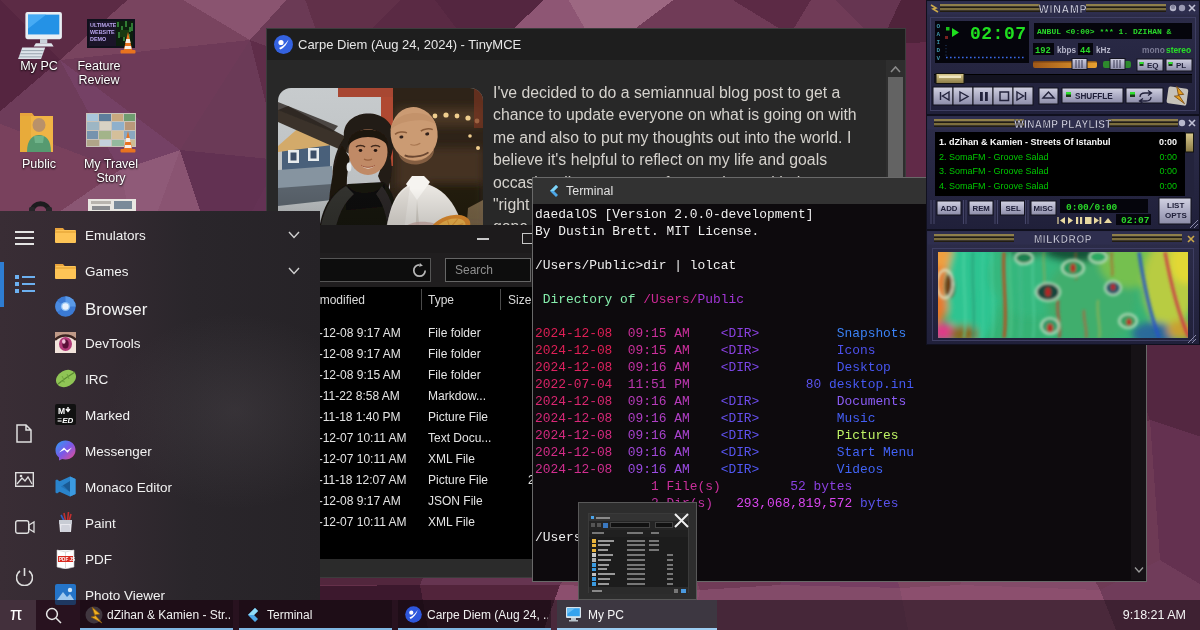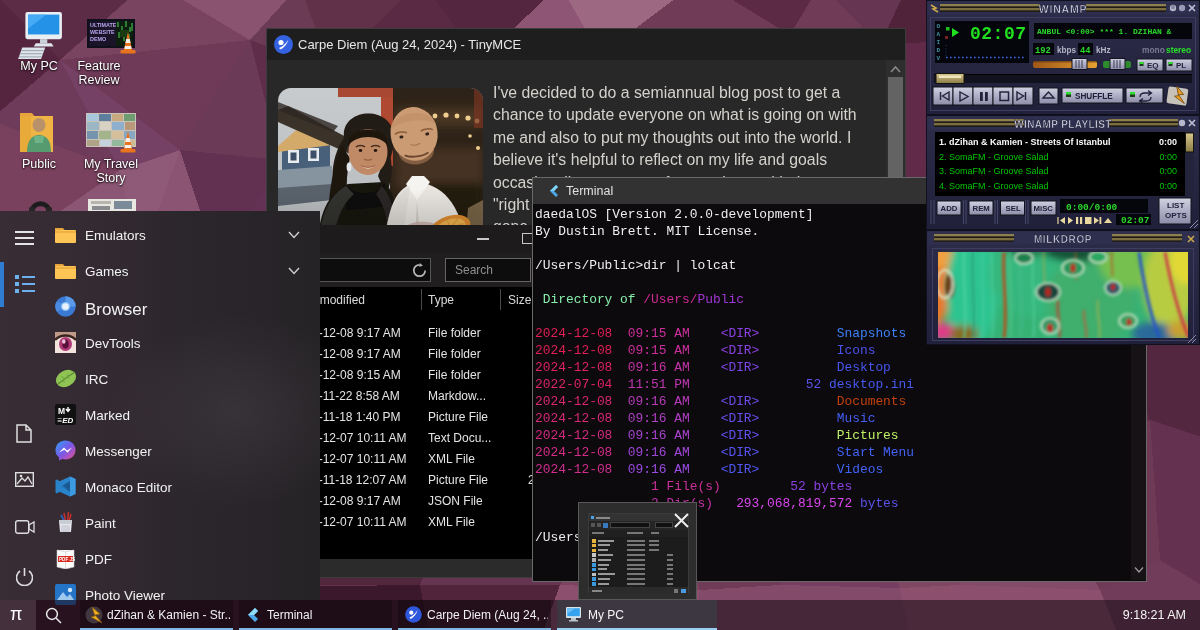--- a/index.html
+++ b/index.html
@@ -387,22 +387,22 @@
   <div class="abs" style="left:2px;top:28px;font-family:'Liberation Mono',monospace;font-size:12.9px;line-height:17px;white-space:pre;color:#efefef">daedalOS [Version 2.0.0-development]
 By Dustin Brett. MIT License.
 
 /Users/Public&gt;dir | lolcat
 
 <span style="color:#86efac"> Directory of </span><span style="color:#cf2996">/Users/</span><span style="color:#a236d6">Public</span>
 
 <span style="color:#e01f56">2024-12-08  </span><span style="color:#cb2f9b">09:15 AM    </span><span style="color:#8a41e0">&lt;DIR&gt;          </span><span style="color:#3b82f6">Snapshots</span>
 <span style="color:#e01f56">2024-12-08  </span><span style="color:#cb2f9b">09:15 AM    </span><span style="color:#8a41e0">&lt;DIR&gt;          </span><span style="color:#4d51ee">Icons</span>
 <span style="color:#de2260">2024-12-08  </span><span style="color:#c433a6">09:16 AM    </span><span style="color:#7b46e6">&lt;DIR&gt;          </span><span style="color:#4756f0">Desktop</span>
-<span style="color:#dc2468">2022-07-04  </span><span style="color:#bd37b0">11:51 PM               </span><span style="color:#5a52ec">52 </span><span style="color:#4659f2">desktop.ini</span>
-<span style="color:#da2670">2024-12-08  </span><span style="color:#b63bba">09:16 AM    </span><span style="color:#6d4cea">&lt;DIR&gt;          </span><span style="color:#c2410c">Documents</span>
+<span style="color:#dc2468">2022-07-04  </span><span style="color:#bd37b0">11:51 PM               </span><span style="color:#5a52ec">80 </span><span style="color:#4659f2">desktop.ini</span>
+<span style="color:#da2670">2024-12-08  </span><span style="color:#b63bba">09:16 AM    </span><span style="color:#6d4cea">&lt;DIR&gt;          </span><span style="color:#8b5cf6">Documents</span>
 <span style="color:#d82878">2024-12-08  </span><span style="color:#af3fc4">09:16 AM    </span><span style="color:#664fee">&lt;DIR&gt;          </span><span style="color:#445ef4">Music</span>
 <span style="color:#d62a80">2024-12-08  </span><span style="color:#a843ce">09:16 AM    </span><span style="color:#5f52f0">&lt;DIR&gt;          </span><span style="color:#bef264">Pictures</span>
 <span style="color:#d42c88">2024-12-08  </span><span style="color:#a147d8">09:16 AM    </span><span style="color:#5855f2">&lt;DIR&gt;          </span><span style="color:#4262f6">Start Menu</span>
 <span style="color:#d22e90">2024-12-08  </span><span style="color:#9a4be2">09:16 AM    </span><span style="color:#5158f4">&lt;DIR&gt;          </span><span style="color:#4164f7">Videos</span>
 <span style="color:#cb2f9b">               1 File(s)</span><span style="color:#8a41e0">         52 bytes</span>
 <span style="color:#c433a6">               2 Dir(s)</span><span style="color:#d946ef">   293,068,819,572 </span><span style="color:#5a52ec">bytes</span>
 
 /Users/Public&gt;</div>
   <div class="abs" style="left:598px;top:28px;width:15px;height:374px;background:#161216">
     <svg class="abs" style="left:3px;top:360px" width="10" height="8">

